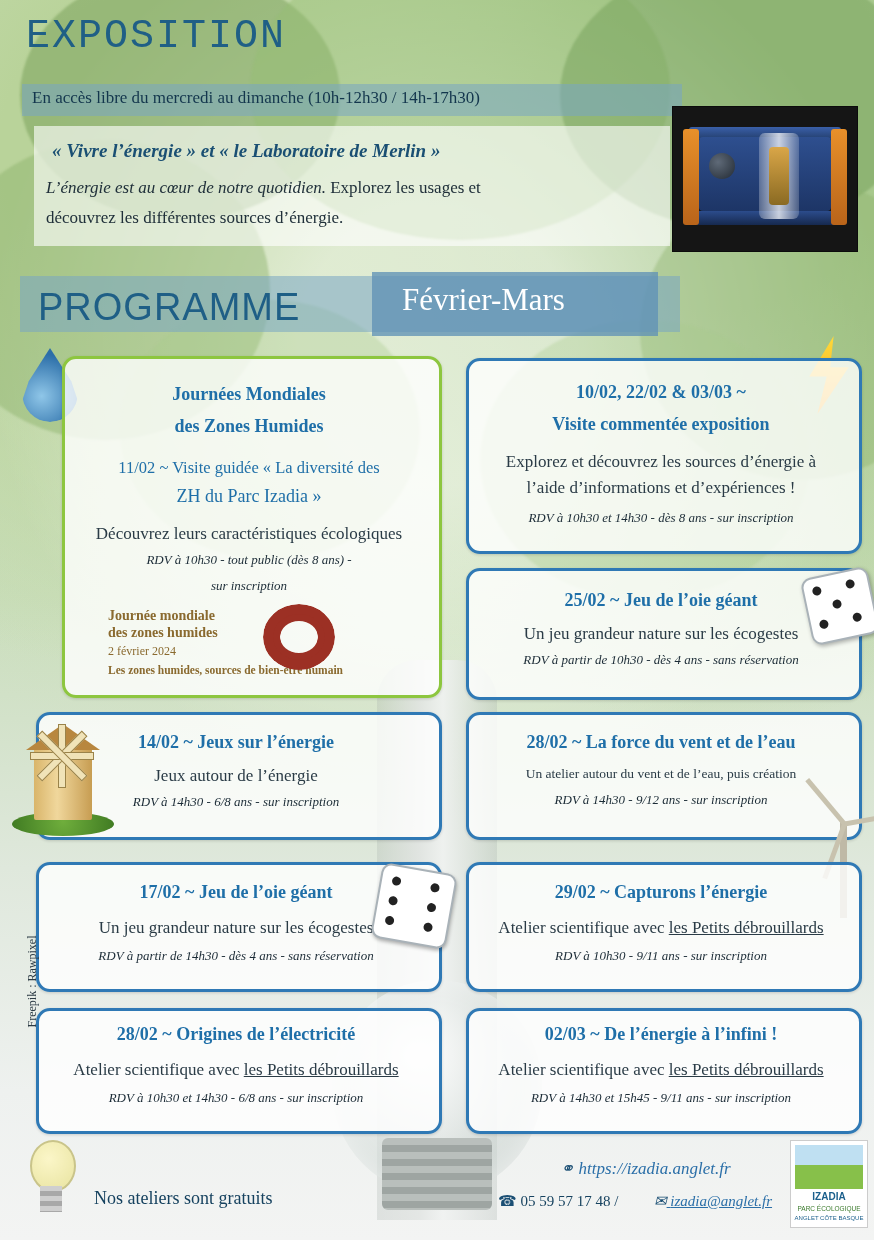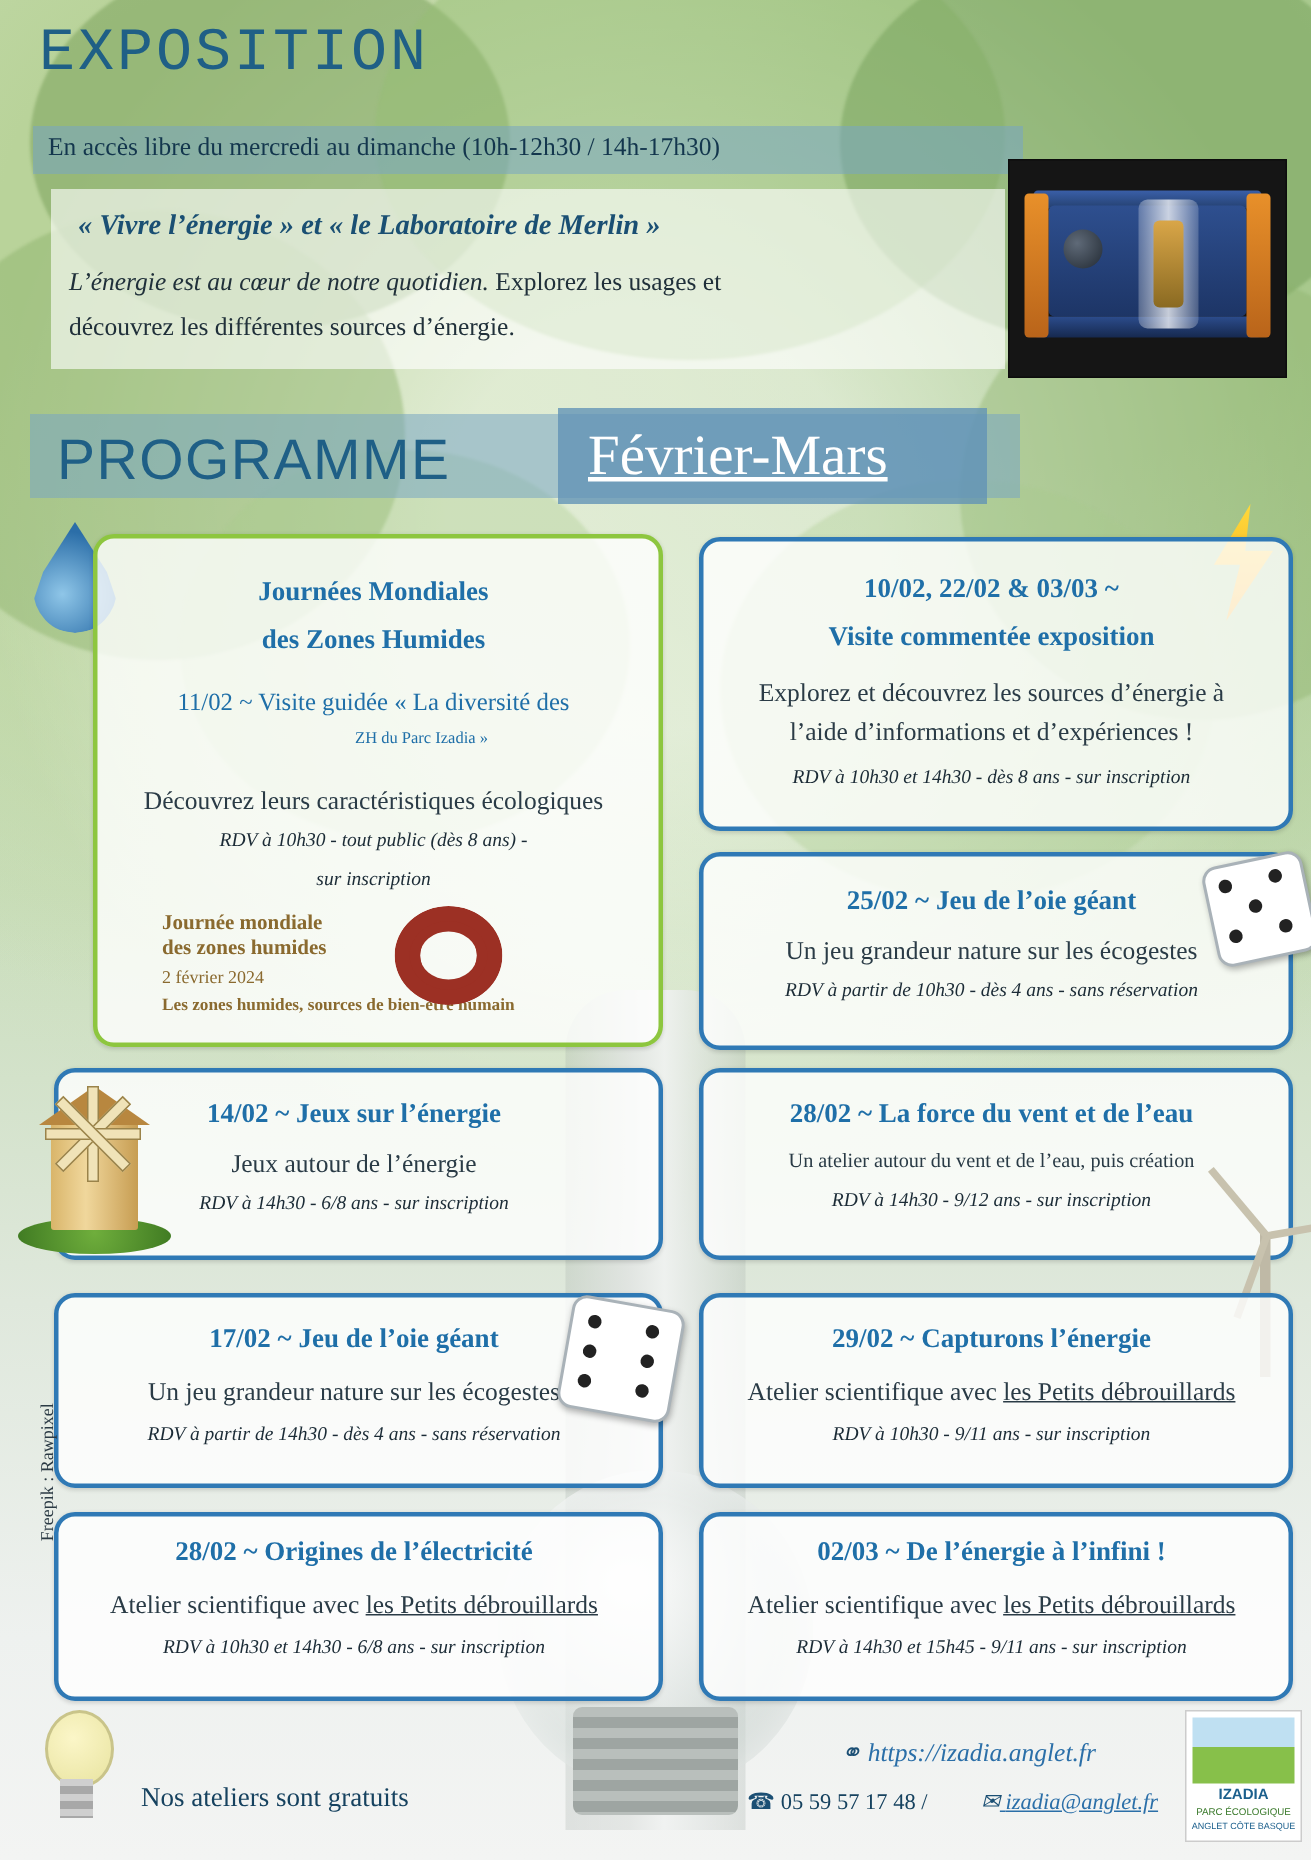--- a/index.html
+++ b/index.html
@@ -71,22 +71,22 @@
     background:linear-gradient(180deg,#d9a648,#8a6a22);}
   .photo .cap{position:absolute;left:36px;top:46px;width:26px;height:26px;border-radius:50%;
     background:radial-gradient(circle at 35% 35%,#5f6a78,#222a33);}
   
   .prog-band{position:absolute;left:20px;top:276px;width:660px;height:56px;
     background:rgba(120,165,195,.55);}
   .prog-text{position:absolute;left:38px;top:286px;font-size:38px;letter-spacing:1px;
     color:#1f5f86;font-family:"Liberation Sans",sans-serif;}
   .prog-month-band{position:absolute;left:372px;top:272px;width:286px;height:64px;
     background:rgba(96,146,182,.78);}
-  .prog-month{position:absolute;left:392px;top:282px;font-size:38px;color:#ffffff;
-    font-family:"Liberation Serif",serif;text-decoration:underline;}
+  .prog-month{position:absolute;left:402px;top:282px;font-size:31px;color:#ffffff;
+    font-family:"Liberation Serif",serif;}
   
   .card{position:absolute;background:rgba(255,255,255,.80);border-radius:14px;
     border:3px solid #2f79b5;box-shadow:0 1px 3px rgba(0,0,0,.15);}
   .card.green{border-color:#8dc63f;}
   .c-title{color:#1f6fa8;font-family:"Liberation Serif",serif;font-size:18px;text-align:center;}
   .c-sub{color:#2a3b46;font-family:"Liberation Serif",serif;font-size:17px;text-align:center;}
   .c-rdv{color:#1b2b36;font-family:"Liberation Serif",serif;font-size:13px;font-style:italic;text-align:center;}
   u.pd{text-decoration:underline;}
   
   .drop{position:absolute;left:22px;top:348px;width:56px;height:74px;
@@ -188,21 +188,21 @@
 <div class="prog-text">PROGRAMME</div>
 <div class="prog-month">Février-Mars</div>
 
 <div class="drop"></div>
 <div class="bolt"></div>
 
 <div class="card green" style="left:62px;top:356px;width:374px;height:336px;"></div>
 <div class="c-title" style="position:absolute;left:62px;top:384px;width:374px;font-weight:bold;">Journées Mondiales</div>
 <div class="c-title" style="position:absolute;left:62px;top:416px;width:374px;font-weight:bold;">des Zones Humides</div>
 <div class="c-title" style="position:absolute;left:62px;top:458px;width:374px;font-size:16.5px;">11/02 ~   Visite guidée « La diversité des</div>
-<div class="c-title" style="position:absolute;left:62px;top:486px;width:374px;font-size:11px;margin-left:32px;">ZH du Parc Izadia »</div>
+<div class="c-title" style="position:absolute;left:62px;top:486px;width:374px;font-size:18px;">ZH du Parc Izadia »</div>
 <div class="c-sub" style="position:absolute;left:62px;top:524px;width:374px;">Découvrez leurs caractéristiques écologiques</div>
 <div class="c-rdv" style="position:absolute;left:62px;top:552px;width:374px;">RDV à 10h30 - tout public (dès 8 ans) -</div>
 <div class="c-rdv" style="position:absolute;left:62px;top:578px;width:374px;">sur inscription</div>
 <div class="jmzh">
   <div class="jmzh-t1">Journée mondiale</div>
   <div class="jmzh-t2">des zones humides</div>
   <div class="jmzh-t3">2 février 2024</div>
   <div class="jmzh-t4">Les zones humides, sources de bien-être humain</div>
   <div class="jmzh-logo"></div>
 </div>

